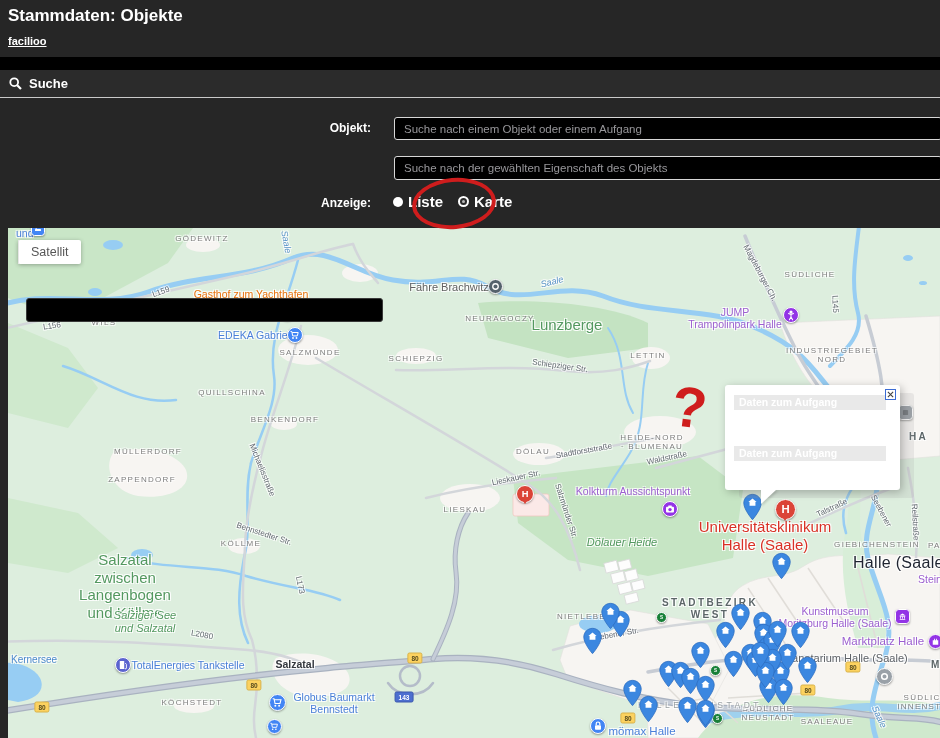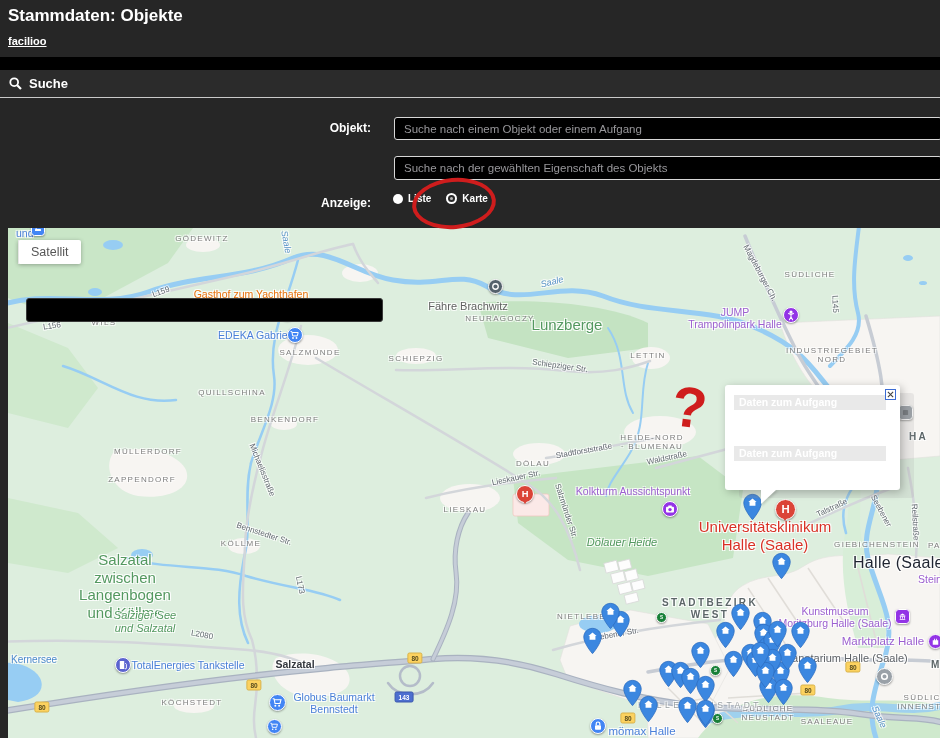--- a/index.html
+++ b/index.html
@@ -15,21 +15,21 @@
   .formarea{position:relative;height:130px;background:#262626}
   .flabel{position:absolute;width:110px;text-align:right;color:#fff;font-weight:700;font-size:12px}
   #lbl-objekt{left:261px;top:23px}
   #lbl-anzeige{left:261px;top:98px}
   .inp{position:absolute;background:#000;border:1px solid #d7d7d7;border-radius:3px;color:#ddd;font-size:11.5px;padding:0 9px;height:23px;box-sizing:border-box;outline:none;font-family:"Liberation Sans",sans-serif}
   .inp::placeholder{color:#98979b}
   #inp1{left:394px;top:19px;width:548px}
   #inp2{left:394px;top:58px;width:548px;height:24px}
   .sel{position:absolute;left:8px;top:58px;width:357px;height:24px;background:#000;border:1px solid #393939;border-radius:3px;color:#fff;font-weight:700;font-size:11.5px;display:flex;align-items:center;justify-content:space-between;padding:0 11px;box-sizing:border-box;cursor:pointer}
   .chev{width:7px;height:7px;border-right:2px solid #fff;border-bottom:2px solid #fff;transform:rotate(45deg);margin-top:-4px}
-  .radio-row{position:absolute;left:393px;top:95px;display:flex;align-items:center;gap:15px;color:#fff;font-weight:700;font-size:10px}
+  .radio-row{position:absolute;left:393px;top:95px;display:flex;align-items:center;gap:15px;color:#fff;font-weight:700;font-size:15px}
   .ropt{display:flex;align-items:center;gap:5px;cursor:pointer}
   .rdot{width:10px;height:10px;border-radius:50%;background:#fff}
   .rring{width:11px;height:11px;border-radius:50%;background:#fff;position:relative}
   .rring::after{content:"";position:absolute;inset:2px;border-radius:50%;background:#2b2b2b}
   .rring::before{content:"";position:absolute;inset:4px;border-radius:50%;background:#b9b9b9;z-index:1}
   .annot-ellipse{position:absolute;left:412px;top:80px;width:76px;height:43px;border:4px solid #cf1d1d;border-radius:50%;transform:rotate(-5deg);z-index:9;pointer-events:none}
   
   .map{position:absolute;left:8px;top:228px;width:932px;height:510px;background:#ddeede;overflow:hidden}
   .map svg.base{position:absolute;left:0;top:0}
   #map-overlay{position:absolute;inset:0;z-index:2}
@@ -217,21 +217,21 @@
       <div class="ml town" style="left: 224px; top: 165px; transform: translate(-50%, -50%);">QUILLSCHINA</div>
       <div class="ml town" style="left: 277px; top: 192px; transform: translate(-50%, -50%);">BENKENDORF</div>
       <div class="ml town" style="left: 140px; top: 224px; transform: translate(-50%, -50%);">MÜLLERDORF</div>
       <div class="ml town" style="left: 134px; top: 252px; transform: translate(-50%, -50%);">ZAPPENDORF</div>
       <div class="ml town" style="left: 233px; top: 316px; transform: translate(-50%, -50%);">KÖLLME</div>
       <div class="ml town" style="left: 184px; top: 475px; transform: translate(-50%, -50%);">KÖCHSTEDT</div>
       <div class="ml town" style="left: 408px; top: 131px; transform: translate(-50%, -50%);">SCHIEPZIG</div>
       <div class="ml town" style="left: 492px; top: 91px; transform: translate(-50%, -50%);">NEURAGOCZY</div>
       <div class="ml town" style="left: 640px; top: 128px; transform: translate(-50%, -50%);">LETTIN</div>
       <div class="ml town" style="left: 802px; top: 47px; transform: translate(-50%, -50%);">SÜDLICHE</div>
-      <div class="ml town" style="left: 525px; top: 224px; transform: translate(-50%, -50%); margin-top: 12px;">DÖLAU</div>
+      <div class="ml town" style="left: 525px; top: 224px; transform: translate(-50%, -50%);">DÖLAU</div>
       <div class="ml town" style="left: 457px; top: 282px; transform: translate(-50%, -50%);">LIESKAU</div>
       <div class="ml town" style="left: 96px; top: 95px; transform: translate(-50%, -50%);">WILS</div>
       <div class="ml town" style="left: 577px; top: 389px; transform: translate(-50%, -50%);">NIETLEBEN</div>
       <div class="ml town" style="left: 644px; top: 214px; transform: translate(-50%, -50%);">HEIDE-NORD
 · BLUMENAU</div>
       <div class="ml town" style="left: 824px; top: 127px; transform: translate(-50%, -50%);">INDUSTRIEGEBIET
 NORD</div>
       <div class="ml district" style="left: 702px; top: 381px; transform: translate(-50%, -50%);">STADTBEZIRK
 WEST</div>
       <div class="ml town" style="left: 760px; top: 485px; transform: translate(-50%, -50%);">SÜDLICHE
@@ -268,21 +268,21 @@
       <div class="ml road" style="left: 576px; top: 223px; transform: translate(-50%, -50%) rotate(-10deg);">Stadtforststraße</div>
       <div class="ml road" style="left: 659px; top: 230px; transform: translate(-50%, -50%) rotate(-12deg);">Waldstraße</div>
       <div class="ml road" style="left: 508px; top: 250px; transform: translate(-50%, -50%) rotate(-12deg);">Lieskauer Str.</div>
       <div class="ml road" style="left: 558px; top: 283px; transform: translate(-50%, -50%) rotate(72deg);">Salzmünder Str.</div>
       <div class="ml road" style="left: 824px; top: 280px; transform: translate(-50%, -50%) rotate(-25deg);">Talstraße</div>
       <div class="ml road" style="left: 873px; top: 283px; transform: translate(-50%, -50%) rotate(62deg);">Seebener</div>
       <div class="ml road" style="left: 907px; top: 294px; transform: translate(-50%, -50%) rotate(87deg);">Reilstraße</div>
       <div class="ml road" style="left: 605px; top: 407px; transform: translate(-50%, -50%) rotate(-10deg);">Eislebener Str.</div>
       <div class="ml porange" style="left: 243px; top: 66px; transform: translate(-50%, -50%);">Gasthof zum Yachthafen</div>
       <div class="ml pblue" style="left: 246px; top: 107px; transform: translate(-50%, -50%);">EDEKA Gabriel</div>
-      <div class="ml pdark" style="left: 460px; top: 59px; transform: translate(-50%, -50%); margin-top: 19px;">Fähre Brachwitz</div>
+      <div class="ml pdark" style="left: 441px; top: 59px; transform: translate(-50%, -50%);">Fähre Brachwitz</div>
       <div class="ml ppurple" style="left: 727px; top: 90px; transform: translate(-50%, -50%);">JUMP
 Trampolinpark Halle</div>
       <div class="ml ppurple" style="left: 625px; top: 263px; transform: translate(-50%, -50%);">Kolkturm Aussichtspunkt</div>
       <div class="ml pred" style="left: 757px; top: 308px; transform: translate(-50%, -50%);">Universitätsklinikum
 Halle (Saale)</div>
       <div class="ml ppurple" style="left: 827px; top: 389px; transform: translate(-50%, -50%);">Kunstmuseum
 Moritzburg Halle (Saale)</div>
       <div class="ml ppurple2" style="left: 875px; top: 414px; transform: translate(-50%, -50%);">Marktplatz Halle</div>
       <div class="ml pdark2" style="left: 837px; top: 430px; transform: translate(-50%, -50%);">Planetarium Halle (Saale)</div>
       <div class="ml pblue" style="left: 180px; top: 437px; transform: translate(-50%, -50%);">TotalEnergies Tankstelle</div>

